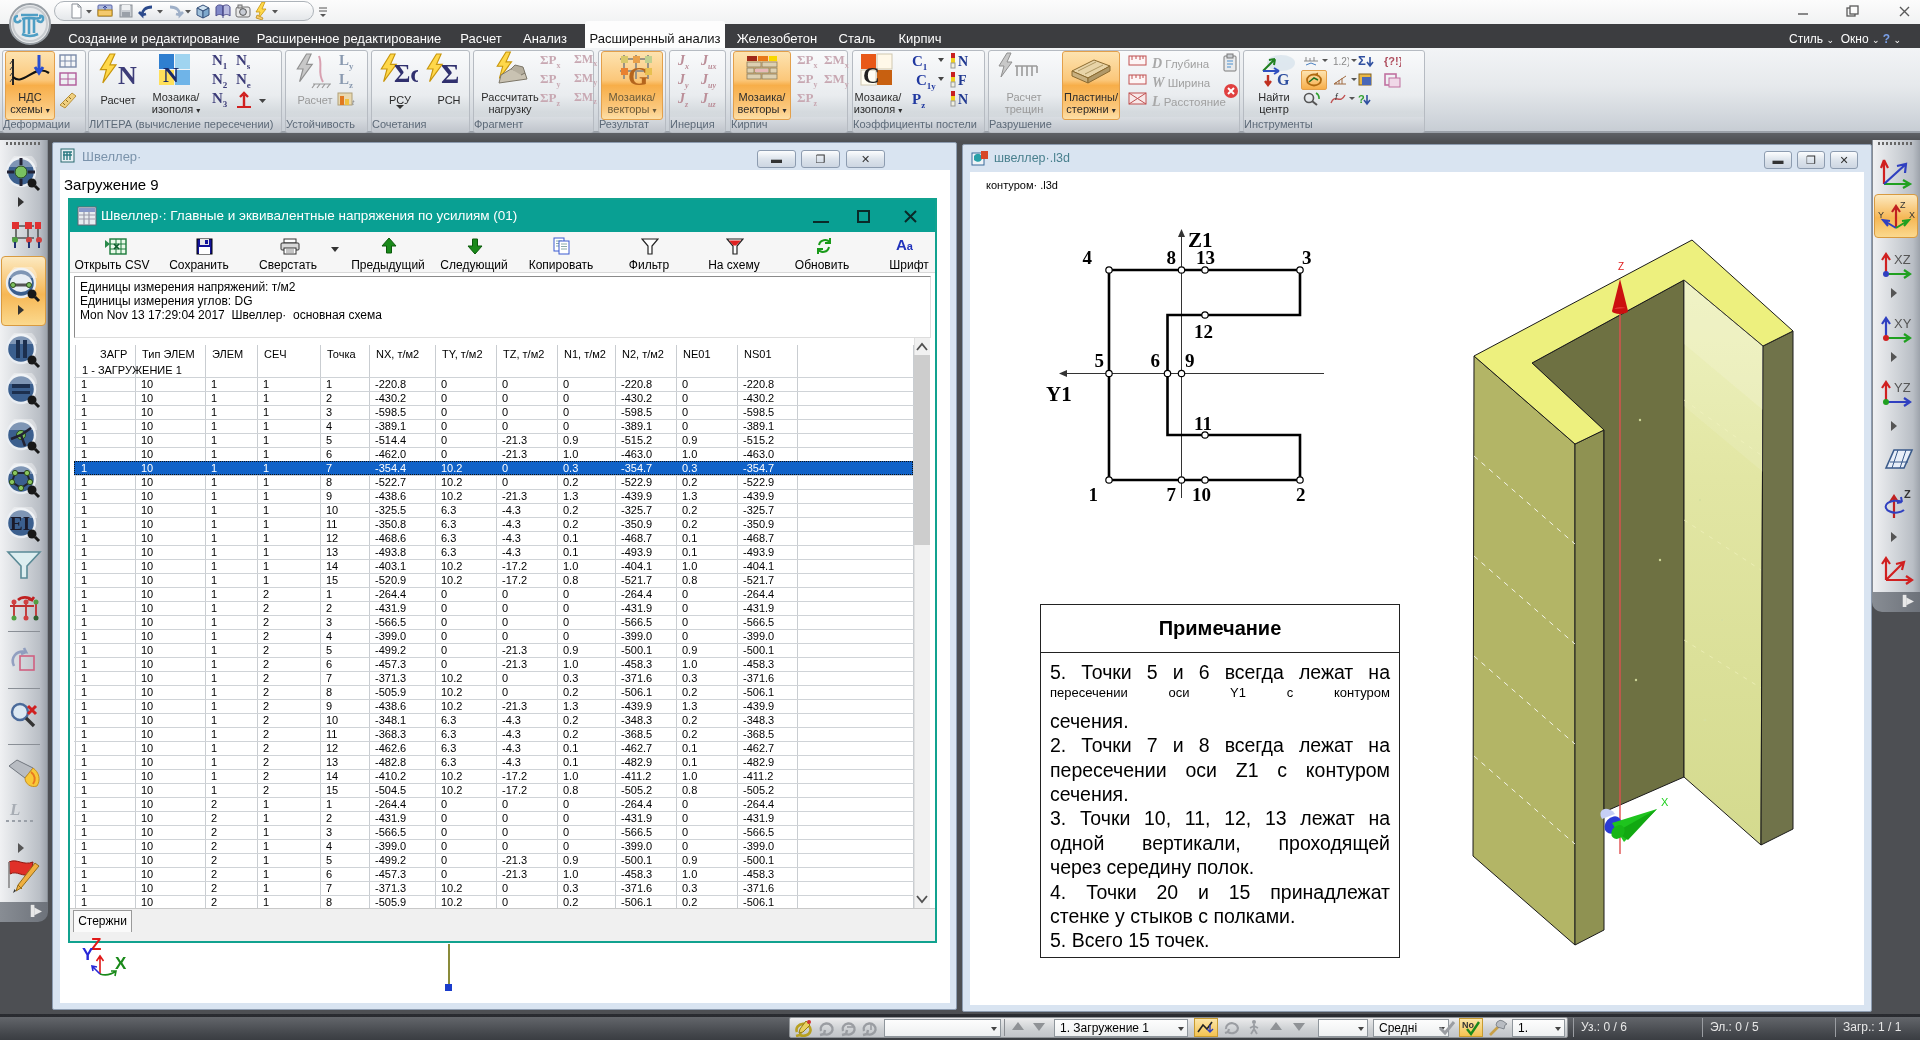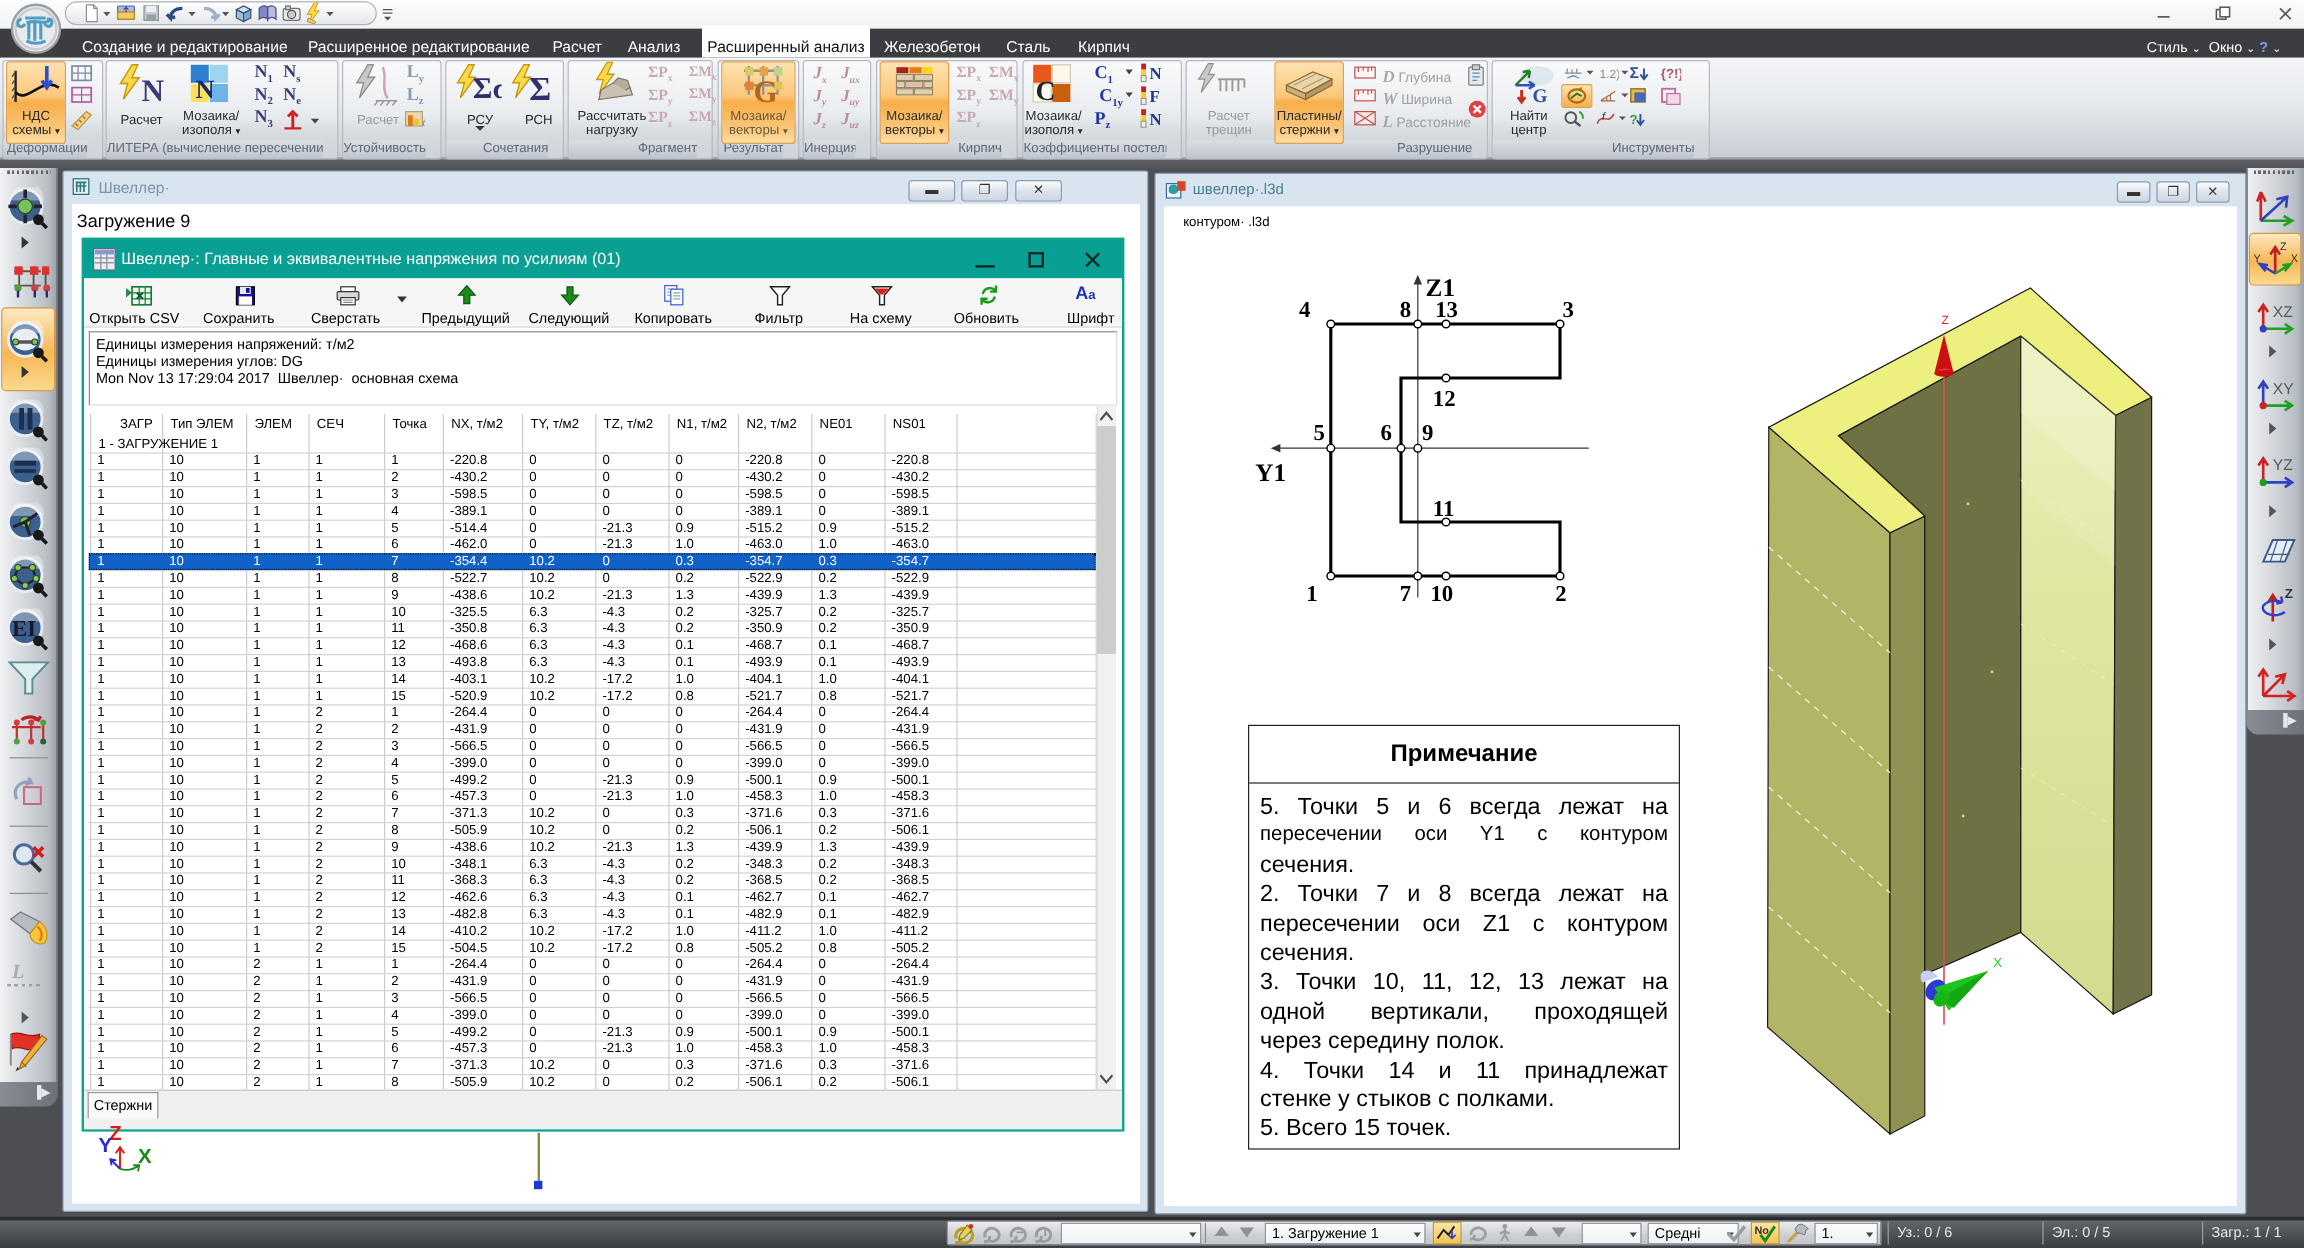--- a/index.html
+++ b/index.html
@@ -1,21 +1,21 @@
 <!DOCTYPE html>
 <html><head><meta charset="utf-8">
 <style>
 *{margin:0;padding:0;box-sizing:border-box}
 html,body{width:1920px;height:1040px;overflow:hidden}
 body{position:relative;background:#4d4f53;font-family:"Liberation Sans",sans-serif}
 .ab{position:absolute}
 .grp{position:absolute;top:50px;height:83px;border:1px solid #b6bbc2;border-radius:3px;
  background:linear-gradient(#f9fafb 0%,#e9ecef 55%,#d5dade 75%,#cfd4da 100%)}
-.glb{position:absolute;left:0;right:12px;bottom:0;height:15px;border-radius:0 0 3px 3px;
- background:linear-gradient(#d9dde2,#c0c5cc);color:#5d6a78;font-size:11px;text-align:right;line-height:14px;
+.glb{position:absolute;left:0;right:0;bottom:0;height:15px;border-radius:0 0 3px 3px;
+ background:linear-gradient(#d9dde2,#c0c5cc);color:#5d6a78;font-size:11px;text-align:left;line-height:14px;
  white-space:nowrap;overflow:hidden}
 .rbt{position:absolute;font-size:11px;color:#2b2b2b;text-align:center;line-height:11.5px}
 .obt{position:absolute;border:1px solid #e3a04b;border-radius:3px;
  background:linear-gradient(#fde3b0 0%,#fbc77a 42%,#f7ae49 50%,#fbc97f 85%,#fddfa6 100%)}
 .gry{color:#9a9a9a}
 .cell{position:absolute;white-space:nowrap;font-size:11px;color:#000}
 .hrow{position:absolute;left:0;width:839px;height:14px}
 .vln{position:absolute;width:1px;background:#c9cdd1}
 .hln{position:absolute;height:1px;background:#cfd3d7}
 .combo{position:absolute;height:18px;background:linear-gradient(#fdfdfd,#eef0f1);border:1px solid #8f969c;font-size:12px;color:#000;line-height:16px;padding-left:5px;white-space:nowrap;overflow:hidden}
@@ -1379,29 +1379,29 @@
 <path d="M1616 832 L1657 809 L1628 840 z" fill="#12a812"></path>
 <ellipse cx="1618" cy="832" rx="6" ry="7.5" fill="#17b517" transform="rotate(42 1618 832)"></ellipse>
 </g>
 <text x="1661" y="806" font-size="11" fill="#20d020">X</text>
 </g>
 </svg>
 <div class="ab" style="left:1040px;top:604px;width:360px;height:354px;border:1.4px solid #222;background:#fff">
 <div style="text-align:center;font-size:20px;font-weight:bold;padding-top:12px;height:48px;border-bottom:1.4px solid #222">Примечание</div>
 </div>
 <div class="ab" style="left:1050px;top:661px;width:340px;font-size:19.5px;color:#000;text-align:justify;text-align-last:justify;white-space:nowrap;letter-spacing:0">5. Точки 5 и 6 всегда лежат на</div>
-<div class="ab" style="left:1050px;top:685px;width:340px;font-size:17px;color:#000;text-align:justify;text-align-last:justify;white-space:nowrap;letter-spacing:0">пересечении оси Y1 с контуром</div>
+<div class="ab" style="left:1050px;top:685px;width:340px;font-size:13px;color:#000;text-align:justify;text-align-last:justify;white-space:nowrap;letter-spacing:0">пересечении оси Y1 с контуром</div>
 <div class="ab" style="left:1050px;top:710px;width:340px;font-size:19.5px;color:#000;text-align:left;text-align-last:left;white-space:nowrap;letter-spacing:0">сечения.</div>
 <div class="ab" style="left:1050px;top:734px;width:340px;font-size:19.5px;color:#000;text-align:justify;text-align-last:justify;white-space:nowrap;letter-spacing:0">2. Точки 7 и 8 всегда лежат на</div>
 <div class="ab" style="left:1050px;top:759px;width:340px;font-size:19.5px;color:#000;text-align:justify;text-align-last:justify;white-space:nowrap;letter-spacing:0">пересечении оси Z1 с контуром</div>
 <div class="ab" style="left:1050px;top:783px;width:340px;font-size:19.5px;color:#000;text-align:left;text-align-last:left;white-space:nowrap;letter-spacing:0">сечения.</div>
 <div class="ab" style="left:1050px;top:807px;width:340px;font-size:19.5px;color:#000;text-align:justify;text-align-last:justify;white-space:nowrap;letter-spacing:0">3. Точки 10, 11, 12, 13 лежат на</div>
 <div class="ab" style="left:1050px;top:832px;width:340px;font-size:19.5px;color:#000;text-align:justify;text-align-last:justify;white-space:nowrap;letter-spacing:0">одной вертикали, проходящей</div>
 <div class="ab" style="left:1050px;top:856px;width:340px;font-size:19.5px;color:#000;text-align:left;text-align-last:left;white-space:nowrap;letter-spacing:0">через середину полок.</div>
-<div class="ab" style="left:1050px;top:881px;width:340px;font-size:19.5px;color:#000;text-align:justify;text-align-last:justify;white-space:nowrap;letter-spacing:0">4. Точки 14 и 11 принадлежат</div>
+<div class="ab" style="left:1050px;top:881px;width:340px;font-size:19.5px;color:#000;text-align:justify;text-align-last:justify;white-space:nowrap;letter-spacing:0">4. Точки 20 и 15 принадлежат</div>
 <div class="ab" style="left:1050px;top:905px;width:340px;font-size:19.5px;color:#000;text-align:left;text-align-last:left;white-space:nowrap;letter-spacing:0">стенке у стыков с полками.</div>
 <div class="ab" style="left:1050px;top:929px;width:340px;font-size:19.5px;color:#000;text-align:left;text-align-last:left;white-space:nowrap;letter-spacing:0">5. Всего 15 точек.</div>
 <div class="ab" style="left:0;top:1014px;width:1920px;height:26px;background:linear-gradient(#2a2c31,#23252a)"></div>
 <div class="ab" style="left:0;top:1017px;width:1920px;height:23px;background:linear-gradient(#63666b,#45484d 70%,#3a3d42)"></div>
 <div class="ab" style="left:789px;top:1017px;width:779px;height:21px;background:linear-gradient(#ececed,#cdd0d3 60%,#c2c5c9);border:1px solid #909498;border-radius:2px"></div>
 <svg class="ab" style="left:792px;top:1018px" width="90" height="19" viewBox="0 0 90 19">
 <g transform="translate(2,1)">
       <path d="M3 13 a7 6 0 1 1 3 3 m0 0 l-4 1 m4 -1 l1 -4" stroke="#b8a020" stroke-width="2.6" fill="none"></path>
       <path d="M12 2 l4 4 -7 7 -4 1 1 -4 z" fill="#e8d060" stroke="#947c14"></path>
       <circle cx="15" cy="3" r="2" fill="#d03030"></circle>

